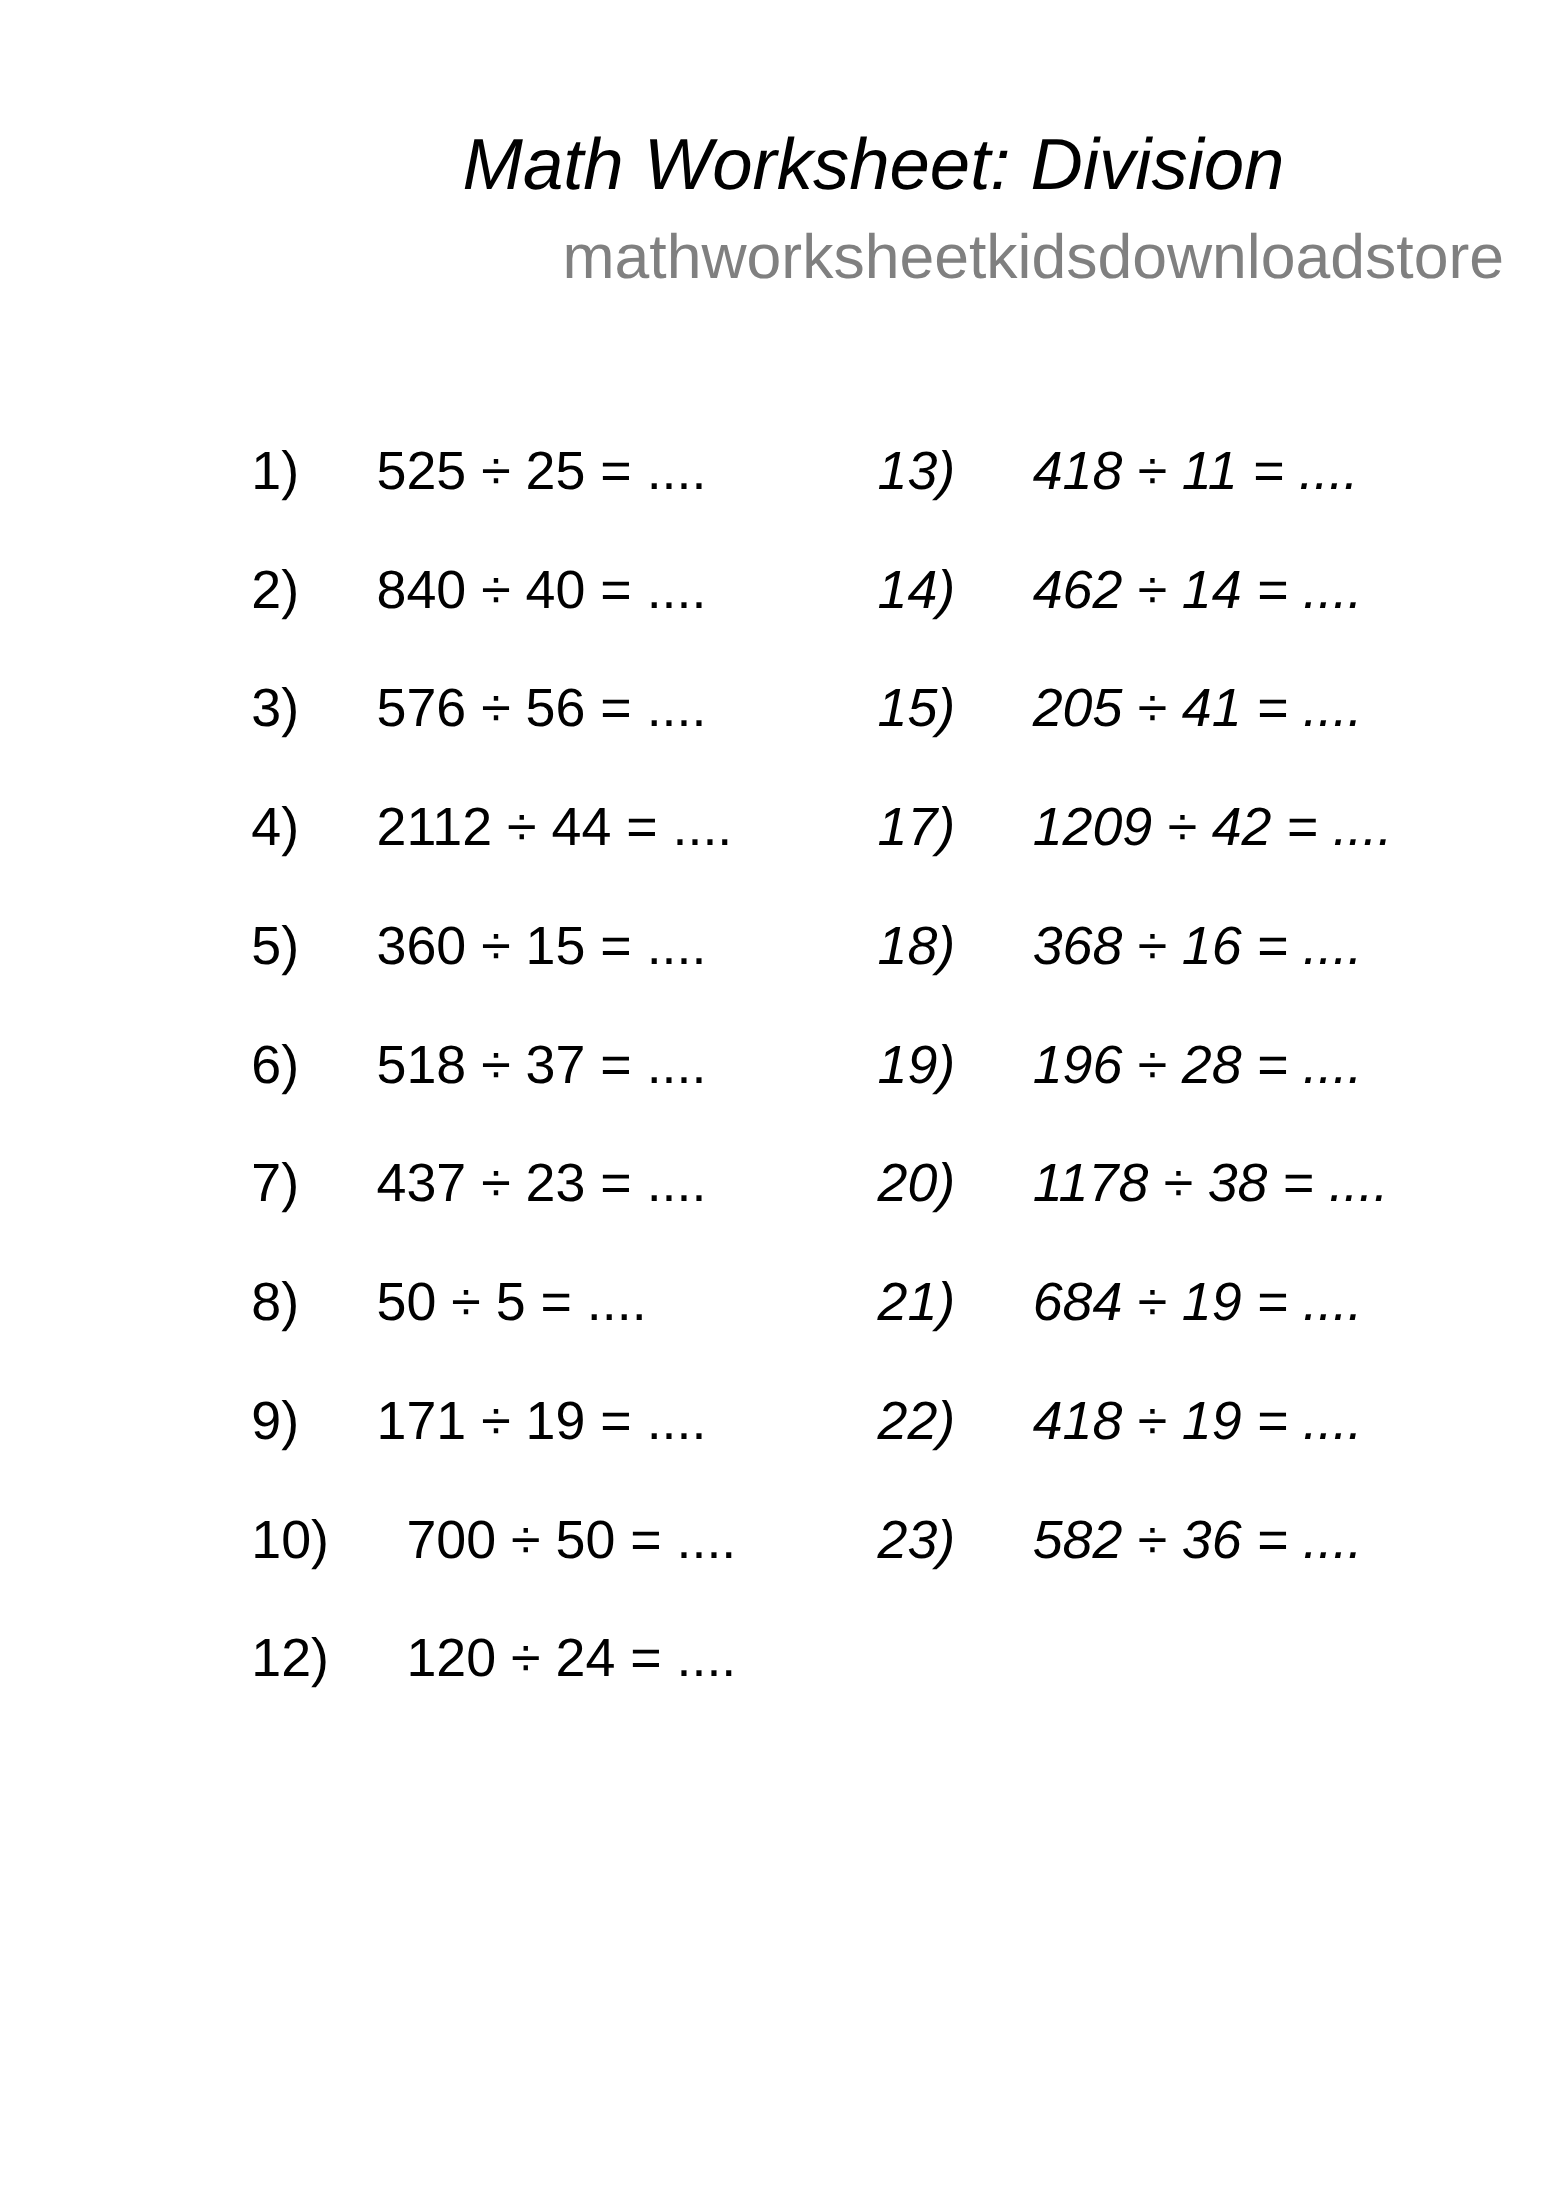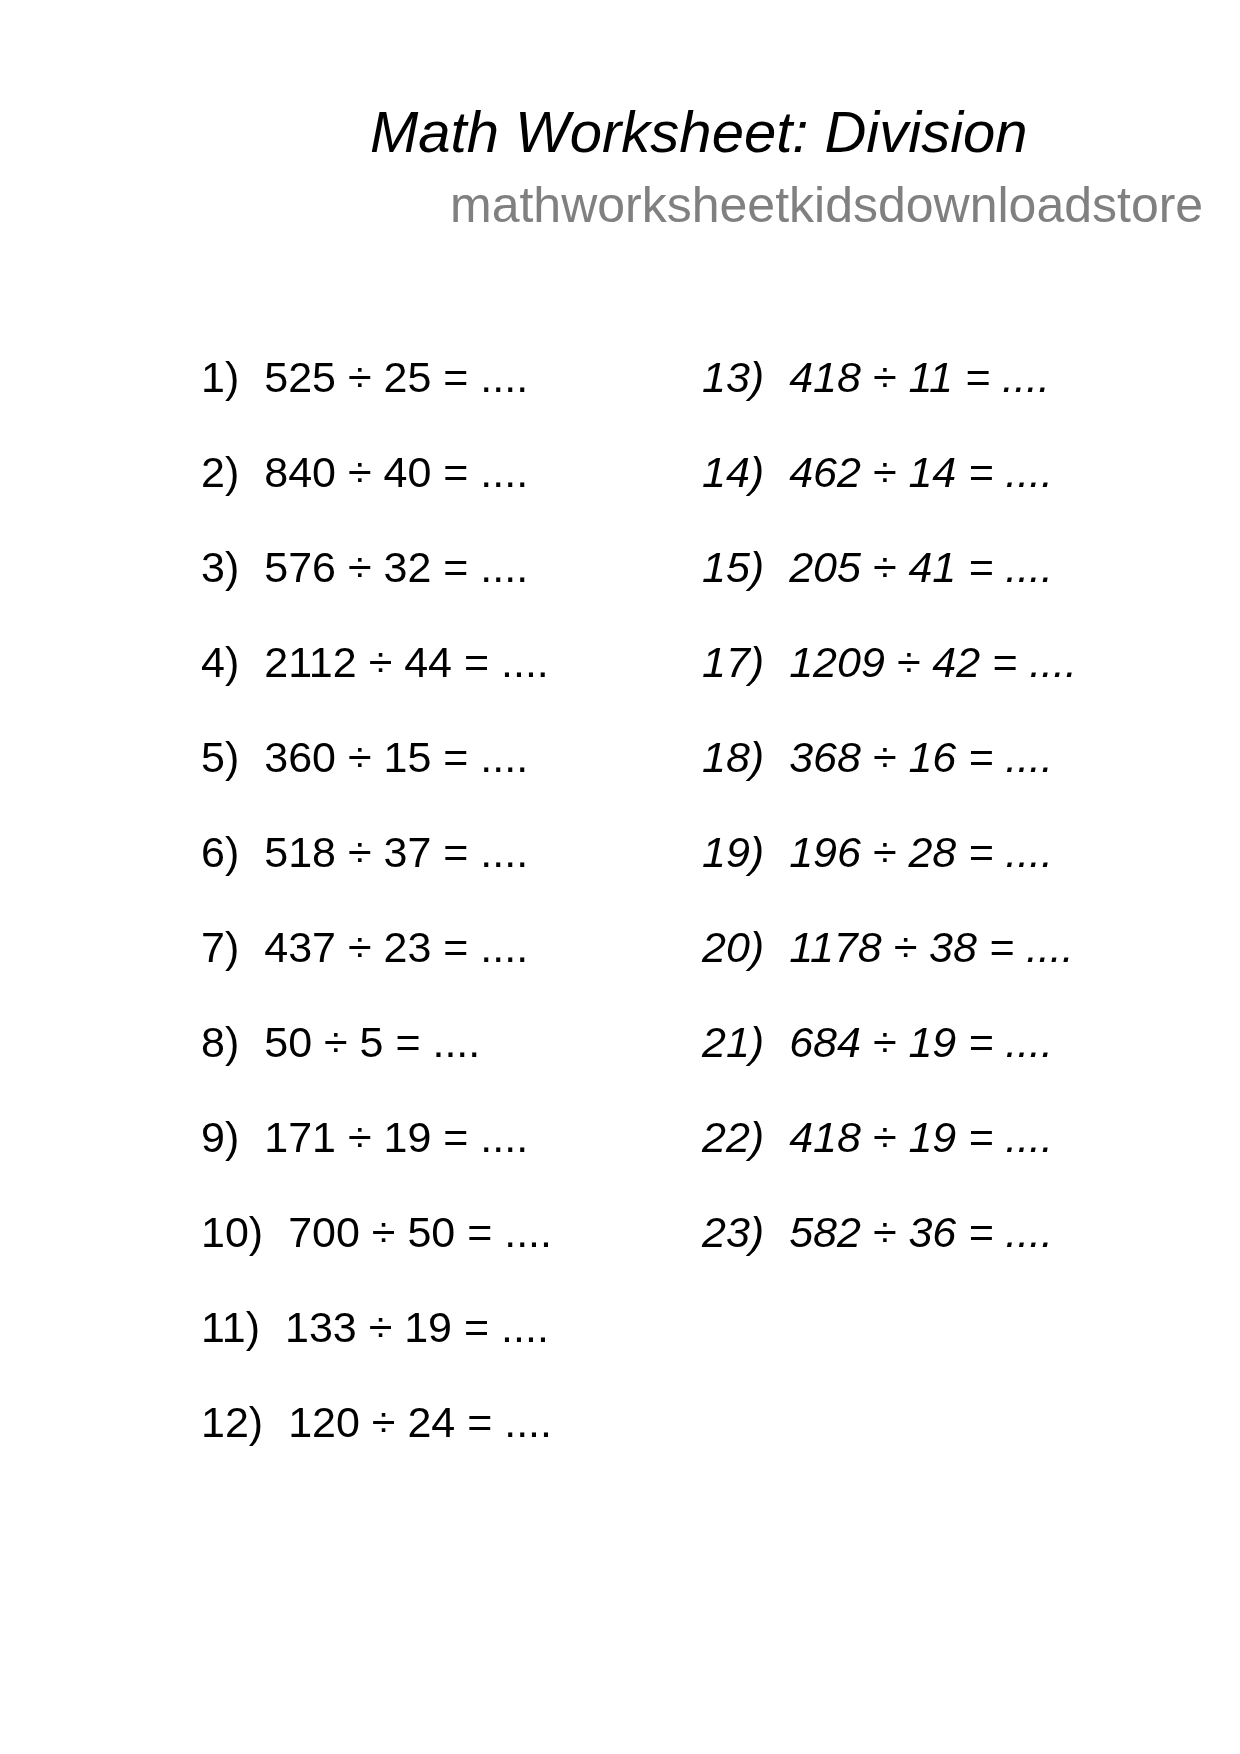--- a/index.html
+++ b/index.html
@@ -40,40 +40,39 @@
     }
     .col.left { left: 201px; }
     .col.right { left: 702px; font-style: italic; }
     .problem {
       height: 95px;
       font-size: 43px;
       line-height: 50px;
       white-space: nowrap;
     }
     .num { display: inline-block; margin-right: 25px; }
-    .expr { display: inline; }
+    .expr { display: inline; margin-left: 37px; }
   </style>
 </head>
 <body>
 
 <div class="title">Math Worksheet: Division</div>
 <div class="subtitle">mathworksheetkidsdownloadstore</div>
 
 <div class="col left">
   <div class="problem"><span class="num">1)</span><span class="expr">525 ÷ 25 = ....</span></div>
   <div class="problem"><span class="num">2)</span><span class="expr">840 ÷ 40 = ....</span></div>
-  <div class="problem"><span class="num">3)</span><span class="expr">576 ÷ 32 = ....</span></div>
+  <div class="problem"><span class="num">3)</span><span class="expr">576 ÷ 56 = ....</span></div>
   <div class="problem"><span class="num">4)</span><span class="expr">2112 ÷ 44 = ....</span></div>
   <div class="problem"><span class="num">5)</span><span class="expr">360 ÷ 15 = ....</span></div>
   <div class="problem"><span class="num">6)</span><span class="expr">518 ÷ 37 = ....</span></div>
   <div class="problem"><span class="num">7)</span><span class="expr">437 ÷ 23 = ....</span></div>
   <div class="problem"><span class="num">8)</span><span class="expr">50 ÷ 5 = ....</span></div>
   <div class="problem"><span class="num">9)</span><span class="expr">171 ÷ 19 = ....</span></div>
   <div class="problem"><span class="num">10)</span><span class="expr">700 ÷ 50 = ....</span></div>
-  <div class="problem"><span class="num">11)</span><span class="expr">133 ÷ 19 = ....</span></div>
   <div class="problem"><span class="num">12)</span><span class="expr">120 ÷ 24 = ....</span></div>
 </div>
 
 <div class="col right">
   <div class="problem"><span class="num">13)</span><span class="expr">418 ÷ 11 = ....</span></div>
   <div class="problem"><span class="num">14)</span><span class="expr">462 ÷ 14 = ....</span></div>
   <div class="problem"><span class="num">15)</span><span class="expr">205 ÷ 41 = ....</span></div>
   <div class="problem"><span class="num">17)</span><span class="expr">1209 ÷ 42 = ....</span></div>
   <div class="problem"><span class="num">18)</span><span class="expr">368 ÷ 16 = ....</span></div>
   <div class="problem"><span class="num">19)</span><span class="expr">196 ÷ 28 = ....</span></div>

